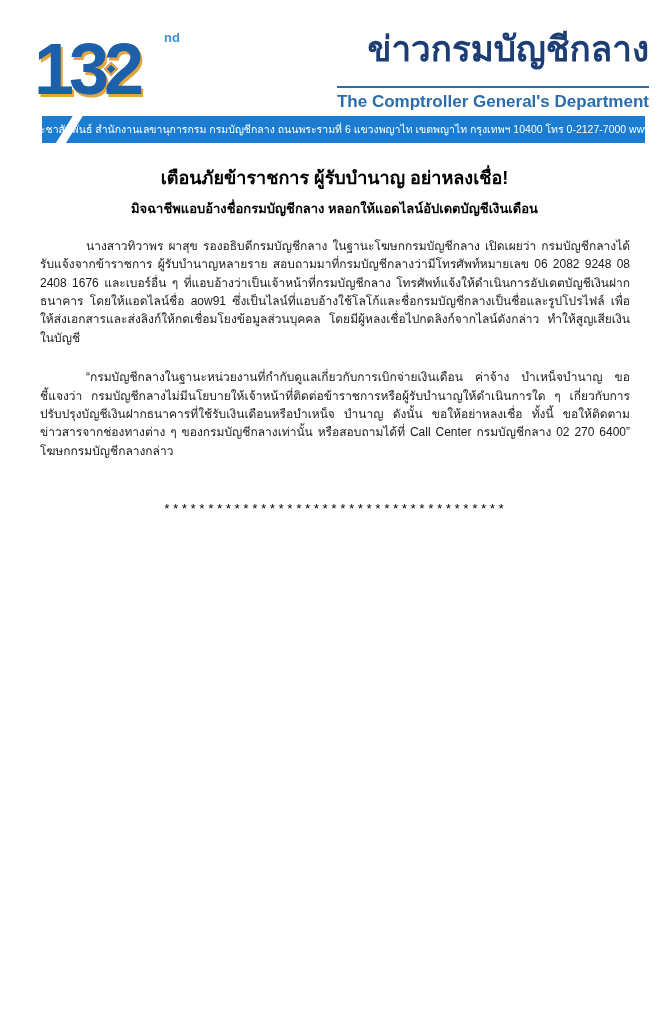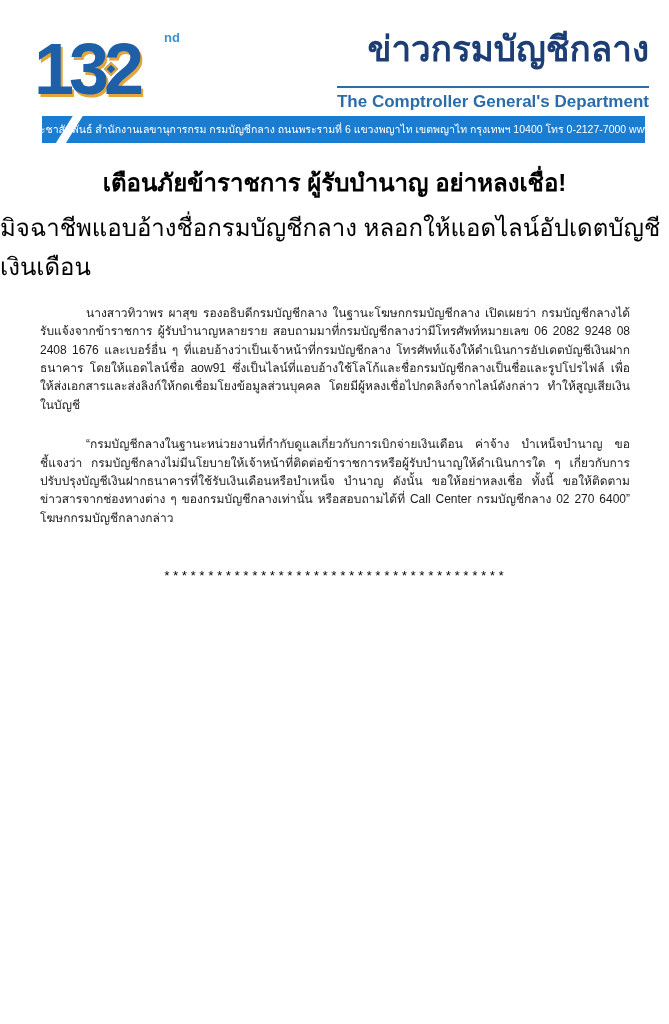--- a/index.html
+++ b/index.html
@@ -111,28 +111,29 @@
     display: flex;
     justify-content: space-between;
     padding: 8px 39px 0 40px;
     font-size: 17px;
     color: var(--text-black);
   }
   
   .headline1 {
     margin-top: 20px;
     text-align: center;
-    font-size: 24px;
+    font-size: 18px;
     font-weight: bold;
     color: #000000;
   }
   .headline2 {
     margin-top: 6px;
-    font-size: 24px;
-    font-weight: normal;
+    text-align: center;
+    font-size: 13px;
+    font-weight: bold;
     color: #000000;
   }
   
   .body-text {
     padding: 18px 39px 0 40px;
     font-size: 12px;
     line-height: 1.53;
     color: var(--text-black);
     text-align: justify;
   }

